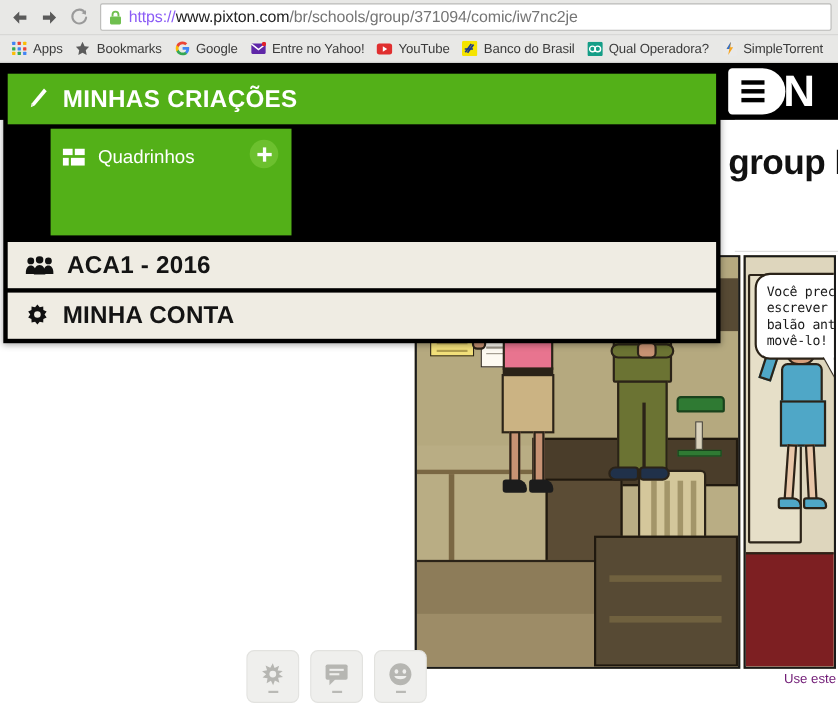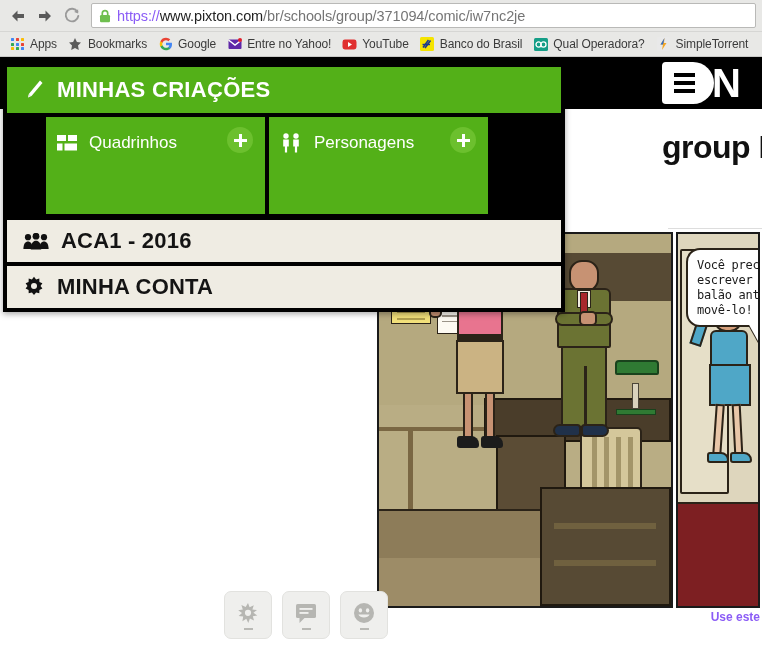--- a/index.html
+++ b/index.html
@@ -287,21 +287,21 @@
     border-left: 10px solid transparent;
     border-right: 20px solid transparent;
     border-top: 18px solid #ffffff;
     filter: drop-shadow(0 2px 0 #2b2318);
   }
 
   
   .menu-overlay {
     position: absolute;
     top: 6px; left: 3px;
-    width: 562px;
+    width: 652px;
     background: #000000;
     padding: 4px;
     box-shadow: 0 2px 6px rgba(0,0,0,0.35);
   }
   .menu-header {
     height: 46px;
     background: #53b018;
     display: flex;
     align-items: center;
     padding-left: 17px;
@@ -387,23 +387,22 @@
     justify-content: center;
     gap: 3px;
   }
   .tool-btn .t-ico { display:flex; align-items:center; justify-content:center; height: 24px; }
   .tool-btn .t-dash { width: 9px; height: 2px; background: #b9b9b5; }
 
   .hint-text {
     position: absolute;
     bottom: 31px; right: 2px;
     font-size: 12px;
-    color: #8b5cf6;
+    color: #701a75;
     white-space: nowrap;
-    font-weight: bold;
   }
 </style>
 </head>
 <body>
 
 <div class="browser-chrome">
 
   <div class="omnibar-row">
     <div class="nav-btn">
       <svg width="18" height="16" viewBox="0 0 18 16">
@@ -668,32 +667,20 @@
             <rect x="0" y="0" width="9" height="6" fill="#ffffff"></rect>
             <rect x="11" y="0" width="9" height="6" fill="#ffffff"></rect>
             <rect x="0" y="8.5" width="5.5" height="7" fill="#ffffff"></rect>
             <rect x="7.5" y="8.5" width="12.5" height="7" fill="#ffffff"></rect>
           </svg>
         </span>
         <span class="card-label">Quadrinhos</span>
         <span class="plus-btn"></span>
       </div>
 
-      <div class="card card-p">
-        <span class="card-icon">
-          <svg width="24" height="20" viewBox="0 0 24 20">
-            <circle cx="6" cy="3" r="2.7" fill="#ffffff"></circle>
-            <path d="M3.2 6.5 h5.6 v7 h-1.7 v6 h-2.2 v-6 h-1.7 z" fill="#ffffff"></path>
-            <circle cx="16" cy="3" r="2.7" fill="#ffffff"></circle>
-            <path d="M13.2 6.5 h5.6 v7 h-1.7 v6 h-2.2 v-6 h-1.7 z" fill="#ffffff"></path>
-          </svg>
-        </span>
-        <span class="card-label">Personagens</span>
-        <span class="plus-btn"></span>
-      </div>
 
 
     </div>
 
     <div class="menu-rows">
 
       <div class="menu-row">
         <span class="row-icon">
           <svg width="26" height="17" viewBox="0 0 26 17">
             <circle cx="5" cy="4.2" r="3.1" fill="#111111"></circle>

